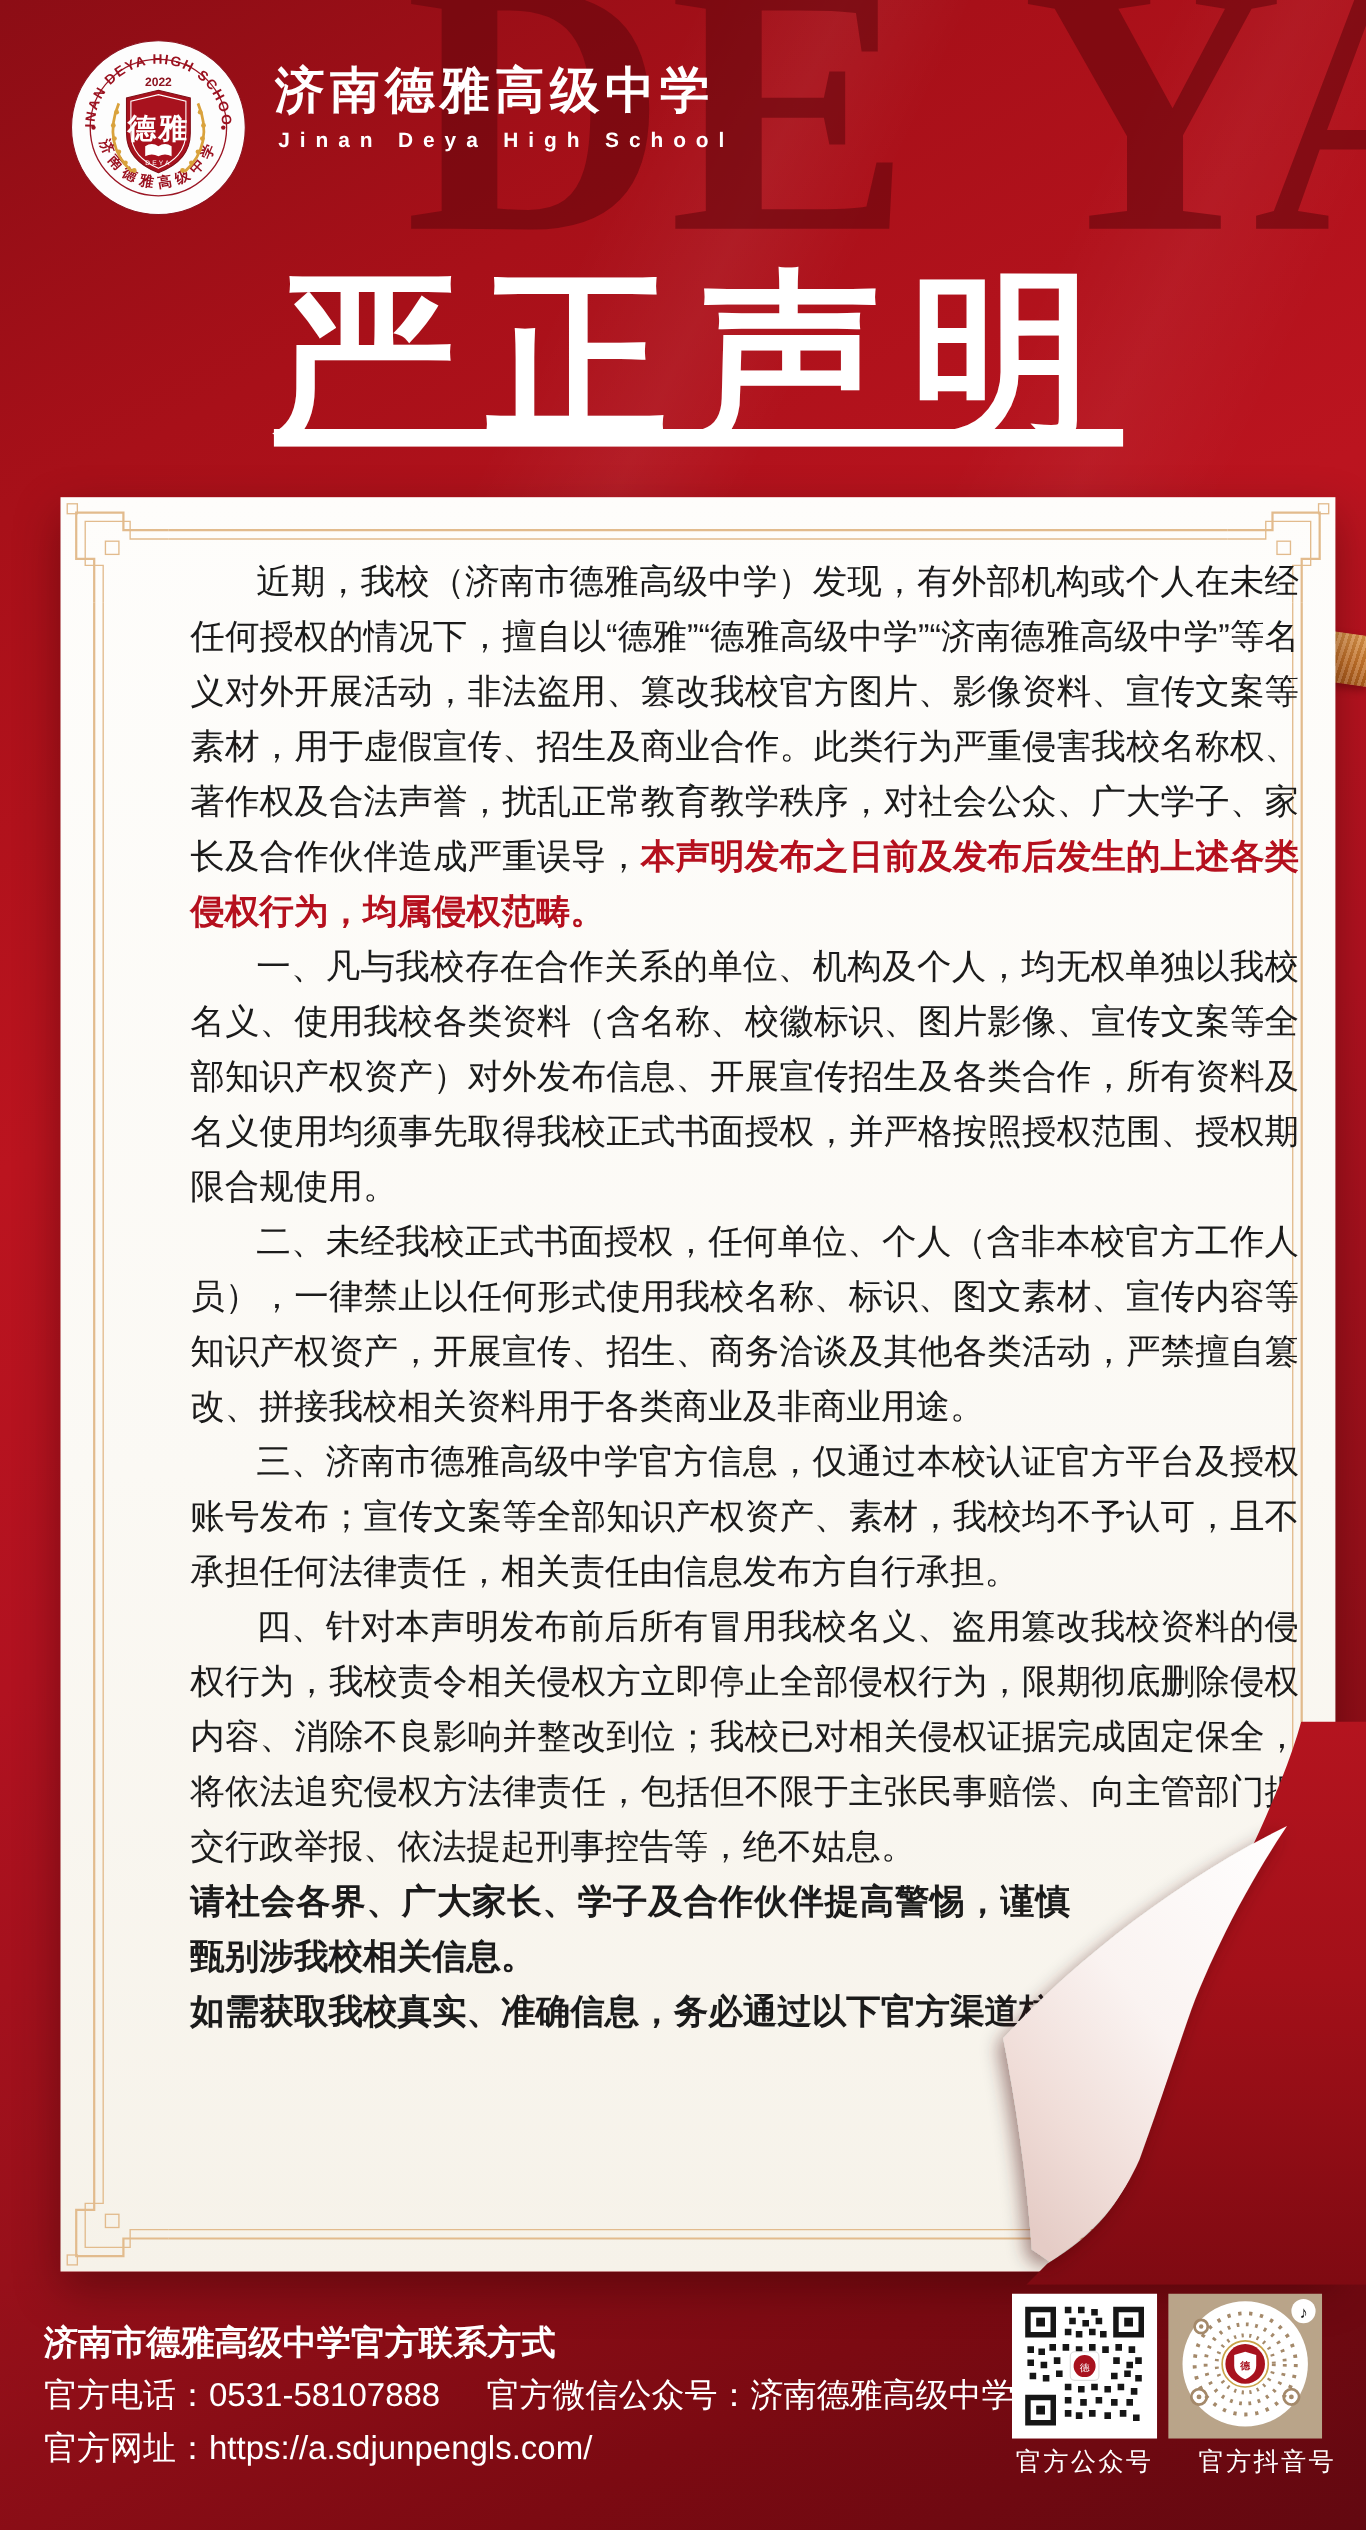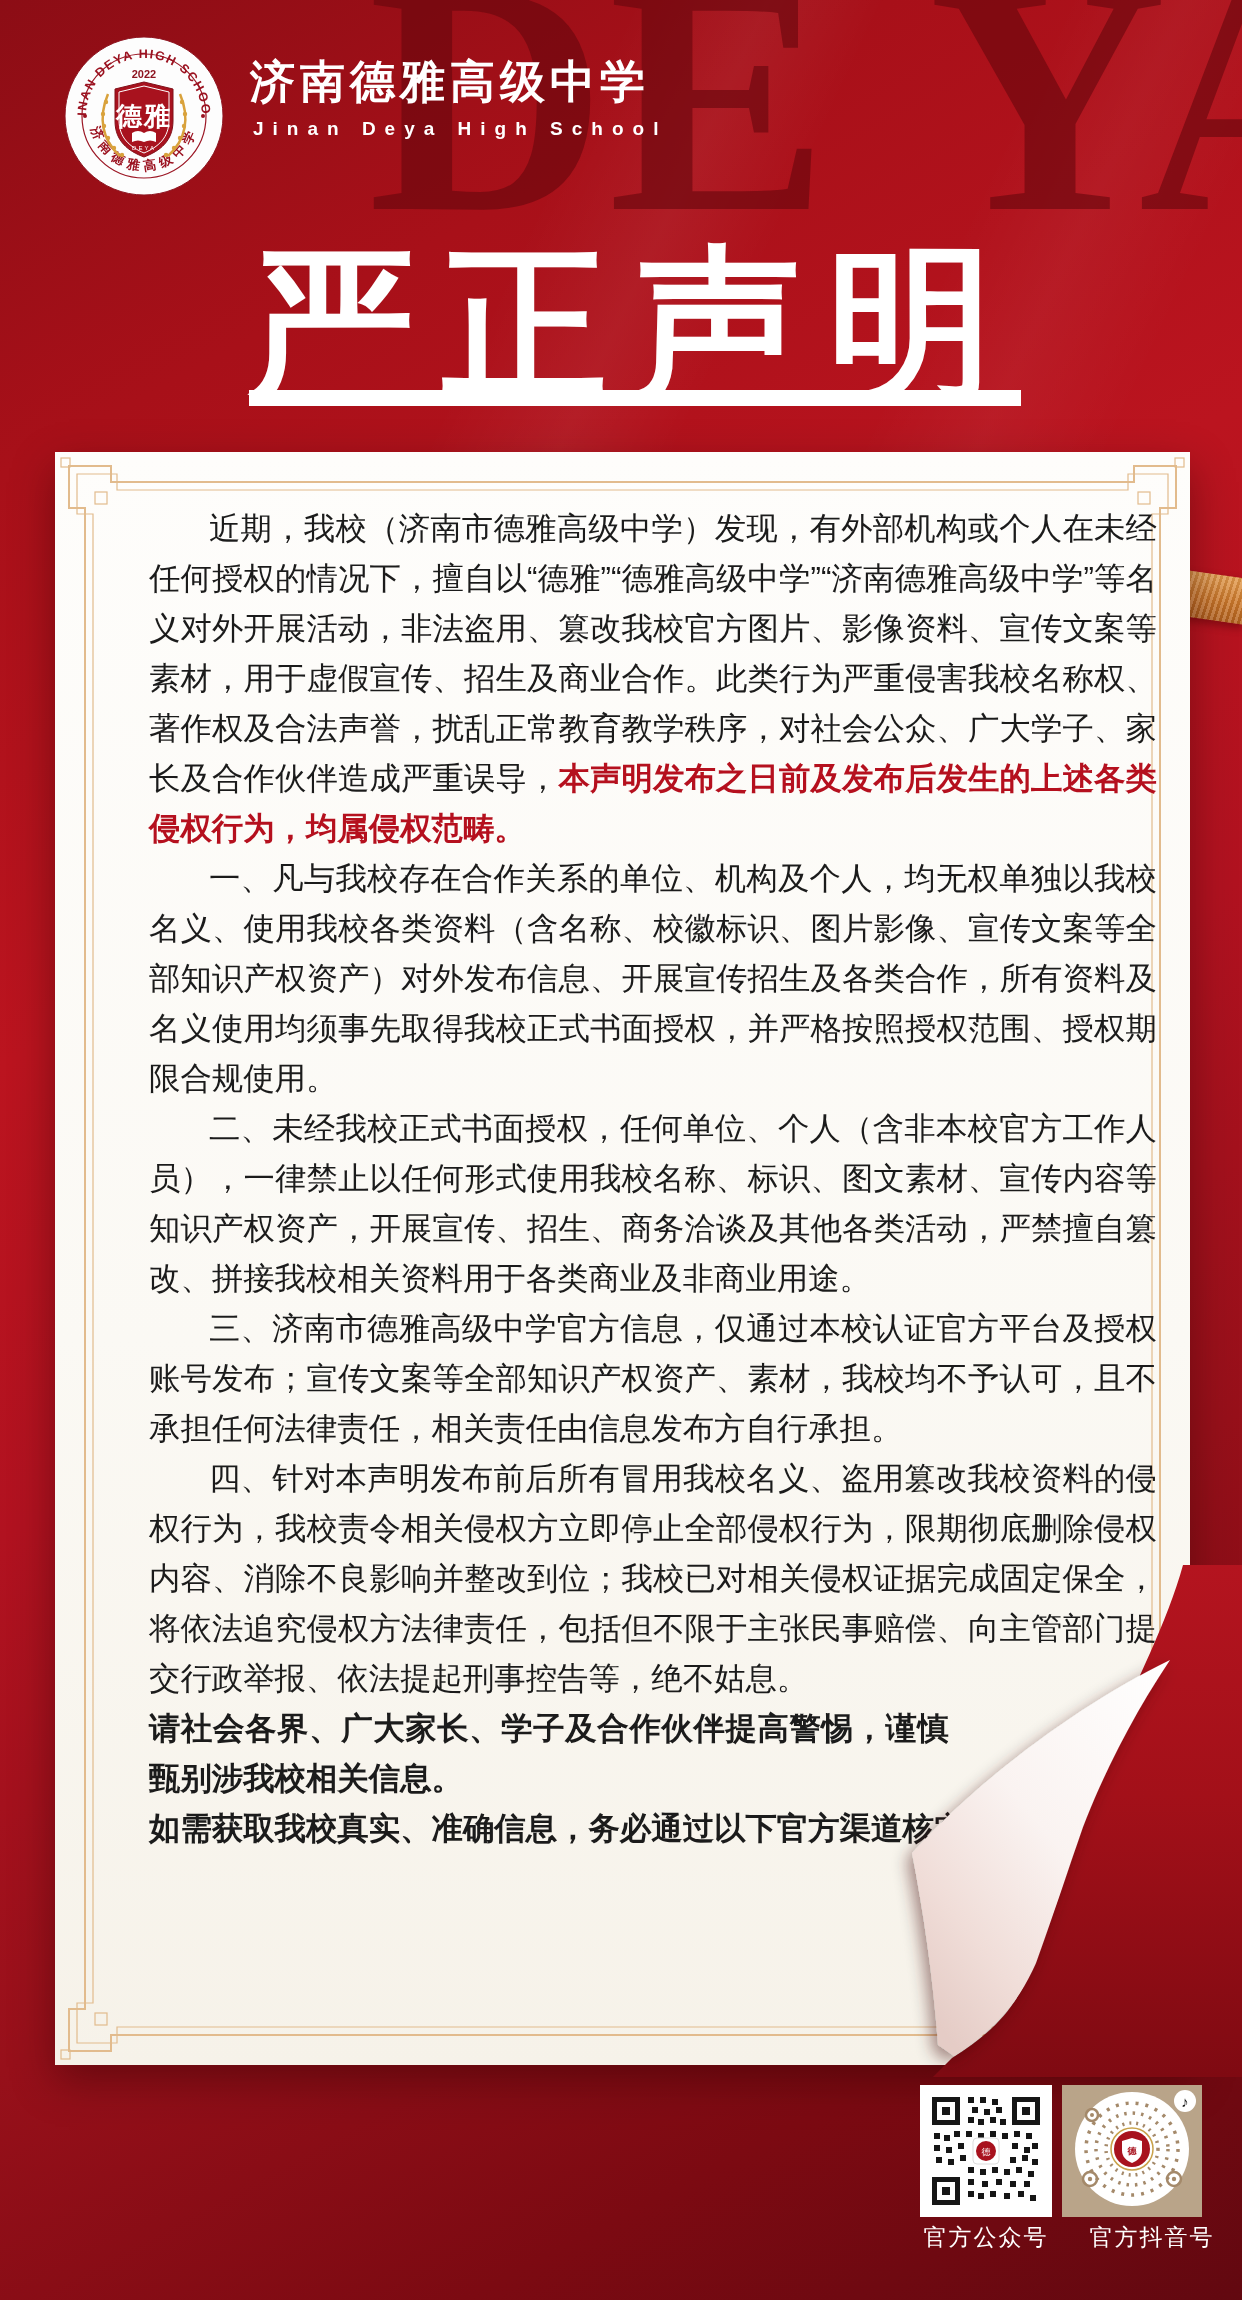--- a/index.html
+++ b/index.html
@@ -26,20 +26,21 @@
   .title{
     position:absolute; z-index:2; left:0; top:242px; width:100%; margin:0;
     text-align:center; color:#fff; font-size:165px; line-height:1;
     font-weight:900; letter-spacing:28px; text-indent:28px;text-decoration:underline;
   }
   
   .paper{
     position:absolute; z-index:2; left:55px; top:452px; width:1135px; height:1613px;
     background:linear-gradient(180deg,#fefdfb 0%,#fbf9f4 55%,#f6f2e9 100%);
     box-shadow:0 16px 40px rgba(40,0,0,.42);
+    padding-left:24px;
   }
   .frame{position:absolute; inset:0; width:100%; height:100%;}
   .doc{
     position:relative; width:1008px; padding:52px 33px 0 94px;
     font-size:31.4px; line-height:50px; color:#1b1b1b; letter-spacing:0;
     text-align:justify;
   }
   .doc p{margin:0;}
   .indent{text-indent:60px;}
   .bold{font-weight:700;}
@@ -165,20 +166,29 @@
           <stop offset="1" stop-color="#e5ccc6"></stop>
       </linearGradient>
       <filter id="flapShadow" x="-30%" y="-30%" width="160%" height="160%">
         <feDropShadow dx="-5" dy="6" stdDeviation="8" flood-color="#3c0000" flood-opacity="0.45"></feDropShadow>
       </filter>
     </defs>
     <path d="M305,0 C290,55 255,125 235,168 C215,209 205,232 199,268 C188,317 170,362 155,402 C140,437 120,465 74,493 L55,512 L364,512 L364,0 Z" fill="url(#wedgeG)"></path>
     <path d="M292,95 C255,150 225,210 205,262 C190,305 172,360 158,398 C143,432 120,463 76,491 L60,480 C55,410 45,345 34,288 C100,215 200,140 292,95 Z" fill="url(#flapG)" filter="url(#flapShadow)"></path>
   </svg>
 
+  <div class="contact">
+    <div class="contact-heading">济南市德雅高级中学官方联系方式</div>
+    <div class="contact-line">
+      <span>官方电话：</span><span>0531-58107888</span><span class="contact-gap"></span><span>官方微信公众号：</span><span>济南德雅高级中学</span>
+    </div>
+    <div class="contact-line">
+      <span>官方网址：</span><span>https://a.sdjunpengls.com/</span>
+    </div>
+  </div>
 
   <svg class="qr qr-wechat" viewBox="0 0 132 132">
     <rect width="132" height="132" fill="#ffffff"></rect>
     <g fill="#161616">
       <path fill-rule="evenodd" d="M12,12h28v28h-28z M17,17h18v18h-18z"></path>
         <rect x="22" y="22" width="8" height="8"></rect>
       <path fill-rule="evenodd" d="M92,12h28v28h-28z M97,17h18v18h-18z"></path>
         <rect x="102" y="22" width="8" height="8"></rect>
       <path fill-rule="evenodd" d="M12,92h28v28h-28z M17,97h18v18h-18z"></path>
         <rect x="22" y="102" width="8" height="8"></rect>

